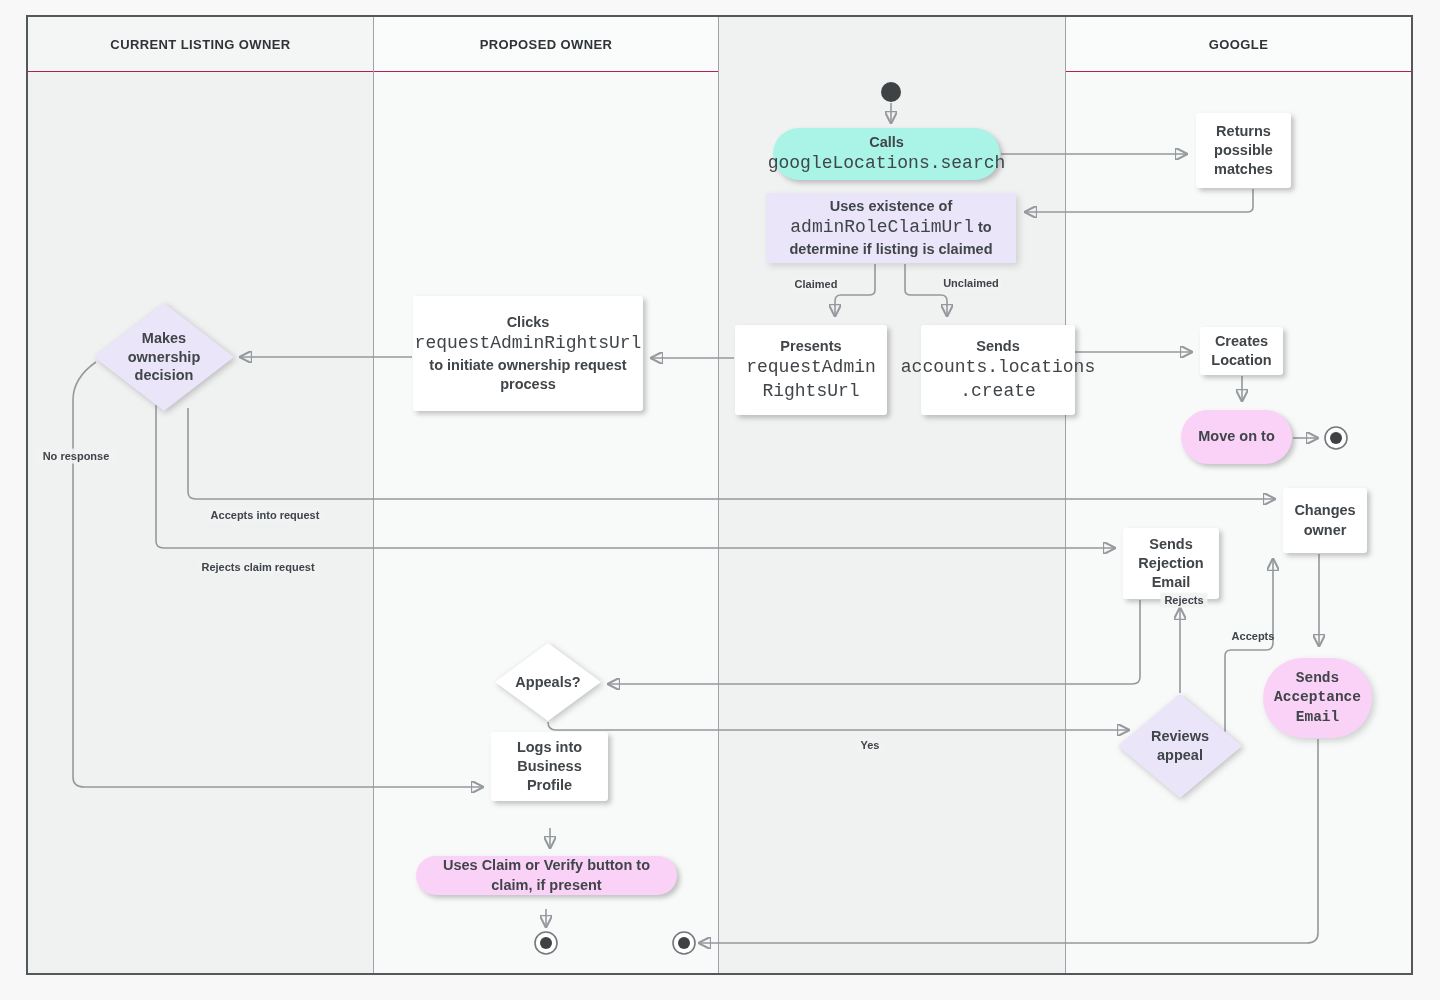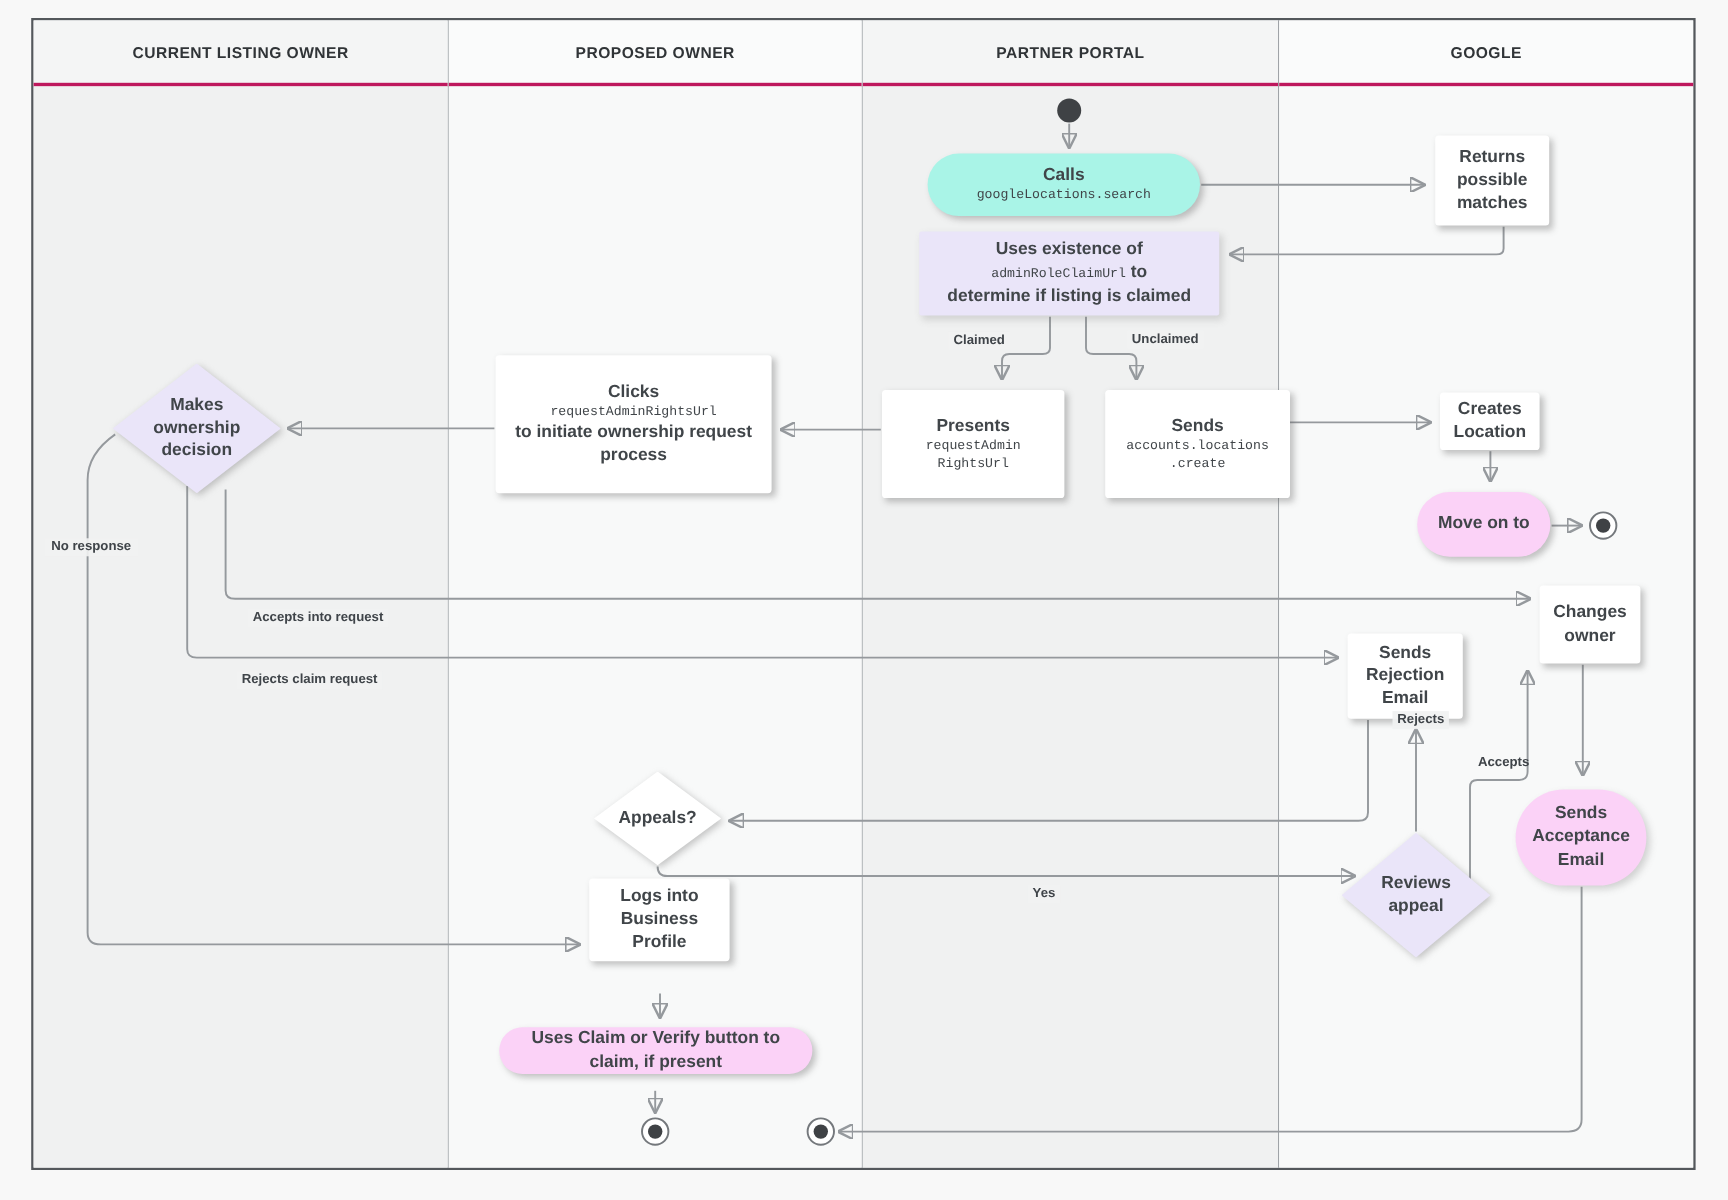--- a/index.html
+++ b/index.html
@@ -5,21 +5,21 @@
   * { margin:0; padding:0; box-sizing:border-box; }
   html,body { width:1440px; height:1000px; background:#f8f8f8; font-family:"Liberation Sans", sans-serif; }
   #stage { position:relative; width:1440px; height:1000px; overflow:hidden; }
 
   
   #frame { position:absolute; left:26px; top:15px; width:1387px; height:960px;
            border:2px solid #54585c; display:flex; }
   .lane { height:100%; display:flex; flex-direction:column; border-right:1px solid #9fa3a7; }
   .lane:last-child { border-right:none; }
   .lane-head { height:55px; display:flex; align-items:center; justify-content:center;
-               border-bottom:3px solid #be185d; font-weight:bold; font-size:13px;
+               border-bottom:1px solid #be185d; font-weight:bold; font-size:13px;
                letter-spacing:.4px; color:#303437; }
   .lane-body { flex:1; }
   .lane.dark  .lane-head { background:#f4f5f5; }
   .lane.dark  .lane-body { background:#f0f1f1; }
   .lane.light .lane-head { background:#fafbfb; }
   .lane.light .lane-body { background:#f8f9f9; }
 
   
   #edges { position:absolute; left:0; top:0; pointer-events:none; }
   #edges path { fill:none; stroke:#95999d; stroke-width:1.6; }
@@ -27,21 +27,21 @@
   
   .node { position:absolute; display:flex; flex-direction:column; align-items:center;
           justify-content:center; text-align:center; color:#404549; font-weight:bold;
           font-size:14.5px; line-height:1.32; border-radius:3px;
           box-shadow:3px 3px 5px rgba(90,90,90,.35); padding:4px 6px; }
   .white { background:#ffffff; }
   .teal  { background:#a9f4e7; border-radius:26px; }
   .pink  { background:#fbd2f7; border-radius:27px; }
   .pink-egg { background:#fbd2f7; border-radius:42px; box-shadow:3px 3px 6px rgba(120,120,120,.3); }
   .lavender { background:#eae5f9; }
-  .code { font-family:"Liberation Mono", monospace; font-weight:normal; font-size:11px;
+  .code { font-family:"Liberation Mono", monospace; font-weight:normal; font-size:18px;
           white-space:pre-line; }
   .diamond { position:absolute; filter:drop-shadow(2px 2px 3px rgba(110,110,110,.4)); }
   .diamond .shape { width:100%; height:100%; display:flex; align-items:center; justify-content:center;
           clip-path:polygon(50% 0,100% 50%,50% 100%,0 50%); text-align:center;
           color:#404549; font-weight:bold; font-size:14.5px; line-height:1.3; }
   .diamond .shape.white-bg { background:#ffffff; }
   .diamond .shape.lav-bg { background:#eae5f9; }
   .diamond .shape span { display:block; width:72%; }
 
   
@@ -58,21 +58,20 @@
   <div id="frame">
     <div class="lane dark" style="width:347px">
       <div class="lane-head">CURRENT LISTING OWNER</div>
       <div class="lane-body"></div>
     </div>
     <div class="lane light" style="width:346px">
       <div class="lane-head">PROPOSED OWNER</div>
       <div class="lane-body"></div>
     </div>
     <div class="lane dark" style="width:348px">
-      <div class="lane-head">PARTNER PORTAL</div>
       <div class="lane-body"></div>
     </div>
     <div class="lane light" style="width:346px">
       <div class="lane-head">GOOGLE</div>
       <div class="lane-body"></div>
     </div>
   </div>
 
   <svg id="edges" width="1440" height="1000">
     <defs>
@@ -177,21 +176,21 @@
         <span style="width:90%">Appeals?</span>
       </div>
   </div>
 
   <div class="diamond" style="left:1118px; top:694px; width:124px; height:104px;">
     <div class="shape lav-bg">
         <span>Reviews appeal</span>
       </div>
   </div>
 
-  <div class="node pink-egg" style="left:1263px; top:658px; width:109px; height:80px;">
+  <div class="node pink-egg" style="left:1263px; top:658px; width:109px; height:80px;font-family:Liberation Mono, monospace;">
     <div>Sends Acceptance Email</div>
   </div>
 
   <div class="node white" style="left:491px; top:732px; width:117px; height:69px;">
     <div style="width:95px">Logs into Business Profile</div>
   </div>
 
   <div class="node pink" style="left:416px; top:856px; width:261px; height:39px;">
     <div style="width:240px">Uses Claim or Verify button to claim, if present</div>
   </div>

